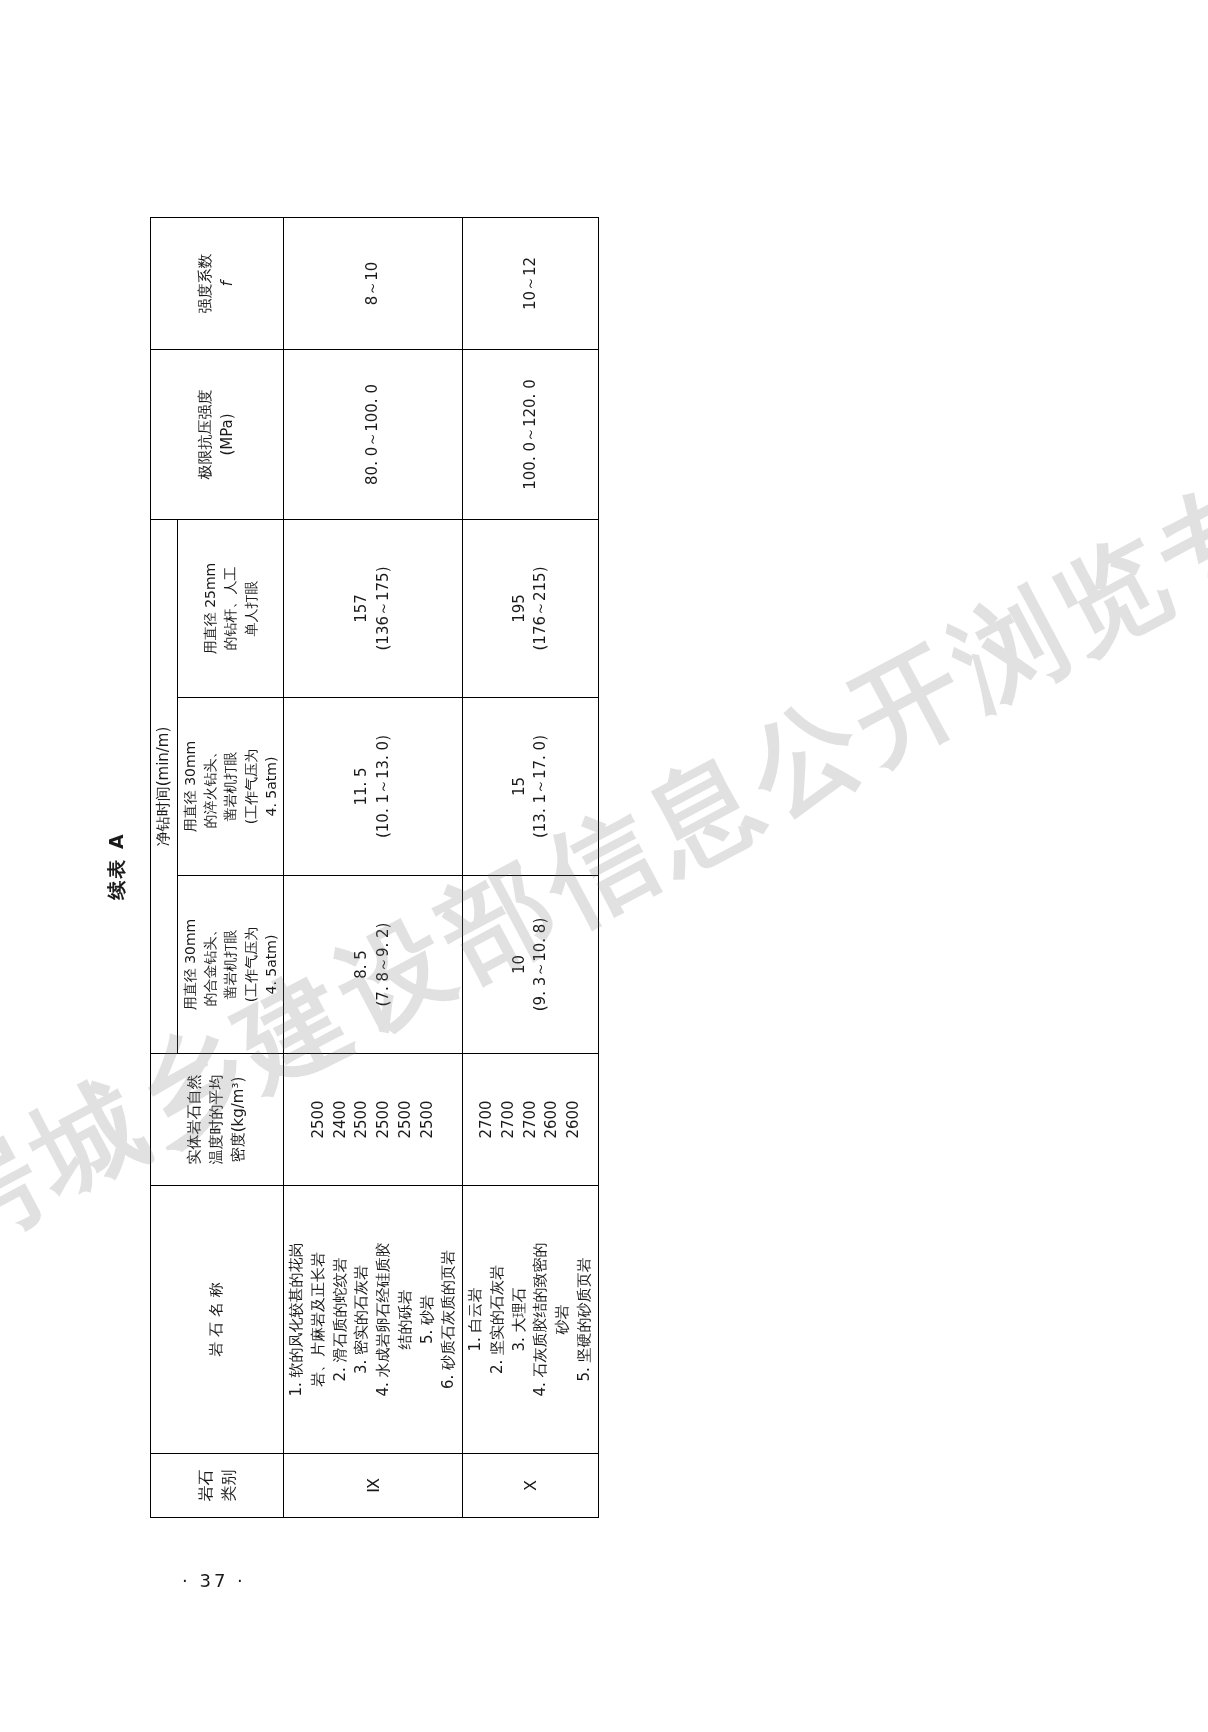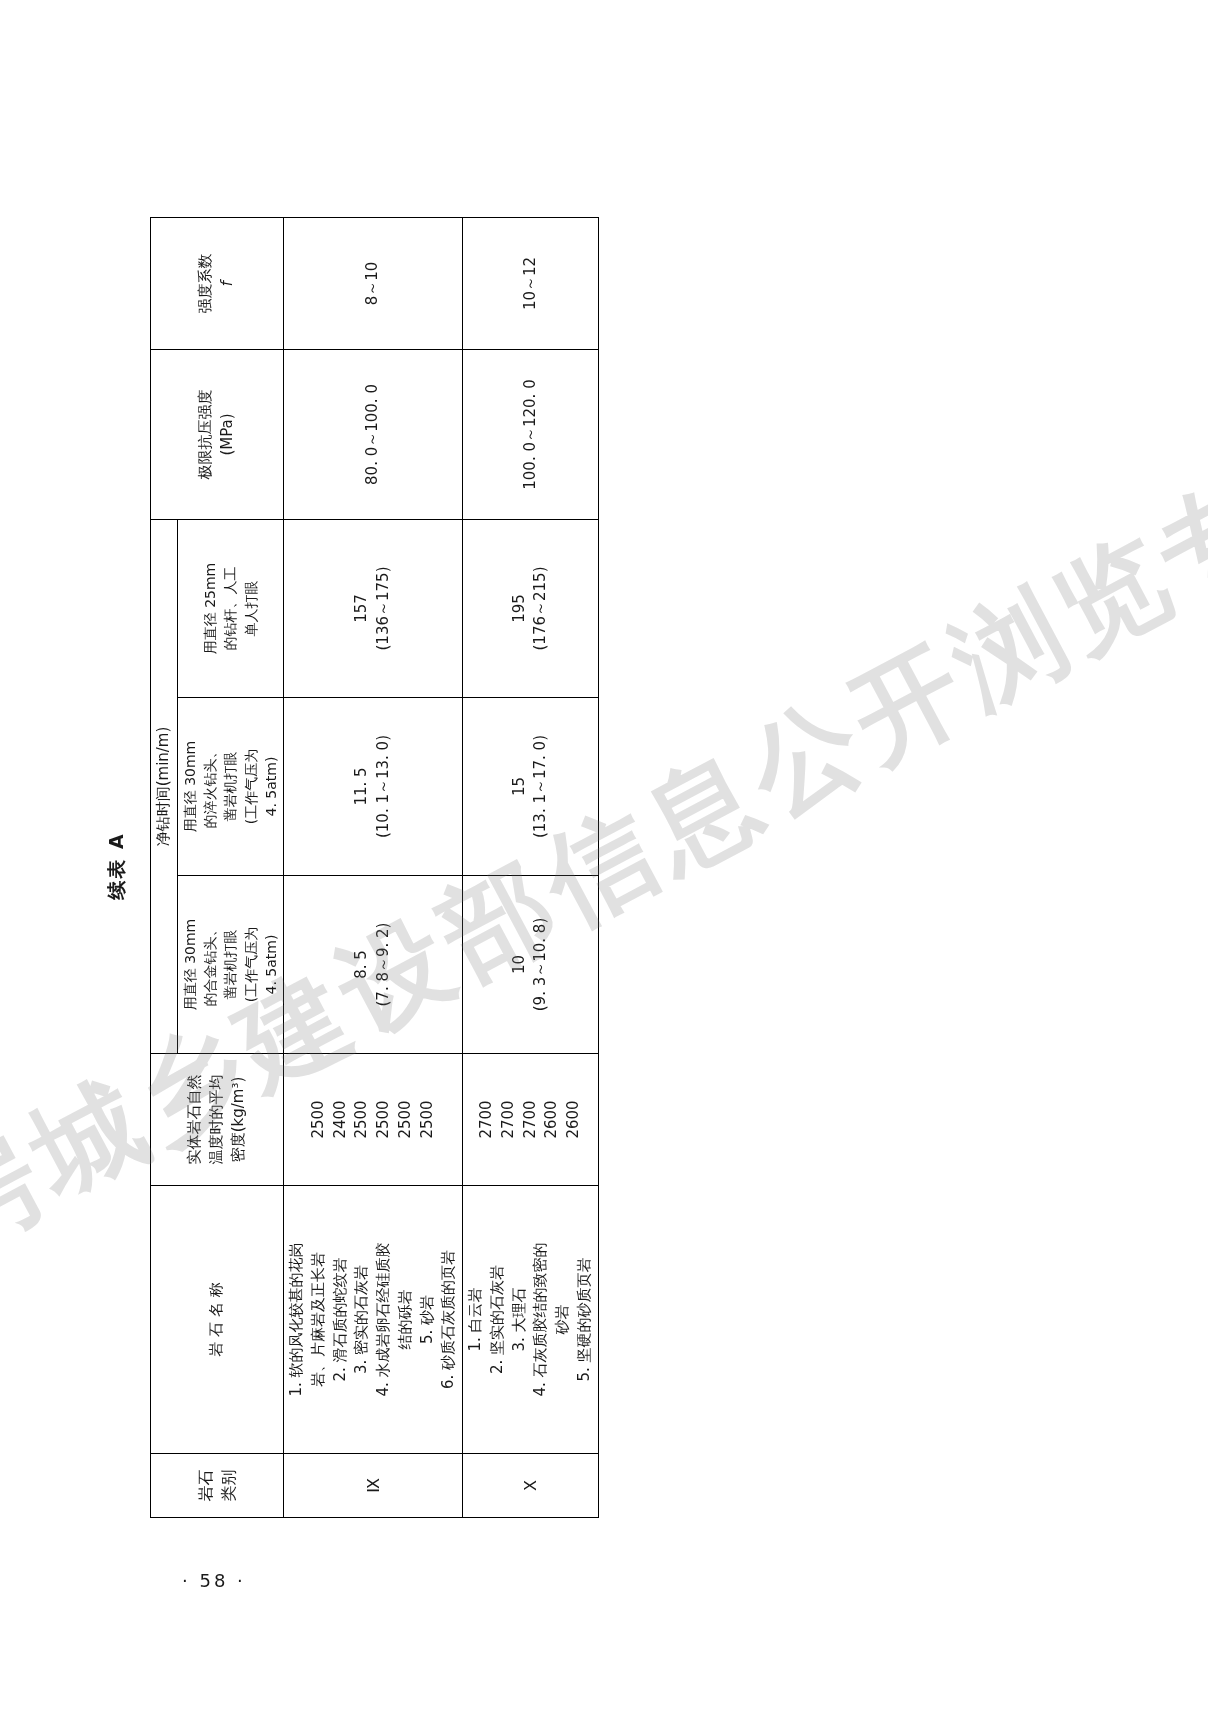--- a/index.html
+++ b/index.html
@@ -261,13 +261,13 @@
           </td>
           <td class="nowrap">100. 0～120. 0</td>
           <td class="nowrap">10～12</td>
         </tr>
       </tbody>
     </table>
 
   </div>
 </div>
 
-<div class="page-num">· 58 ·</div>
+<div class="page-num">· 37 ·</div>
 
 </body></html>

